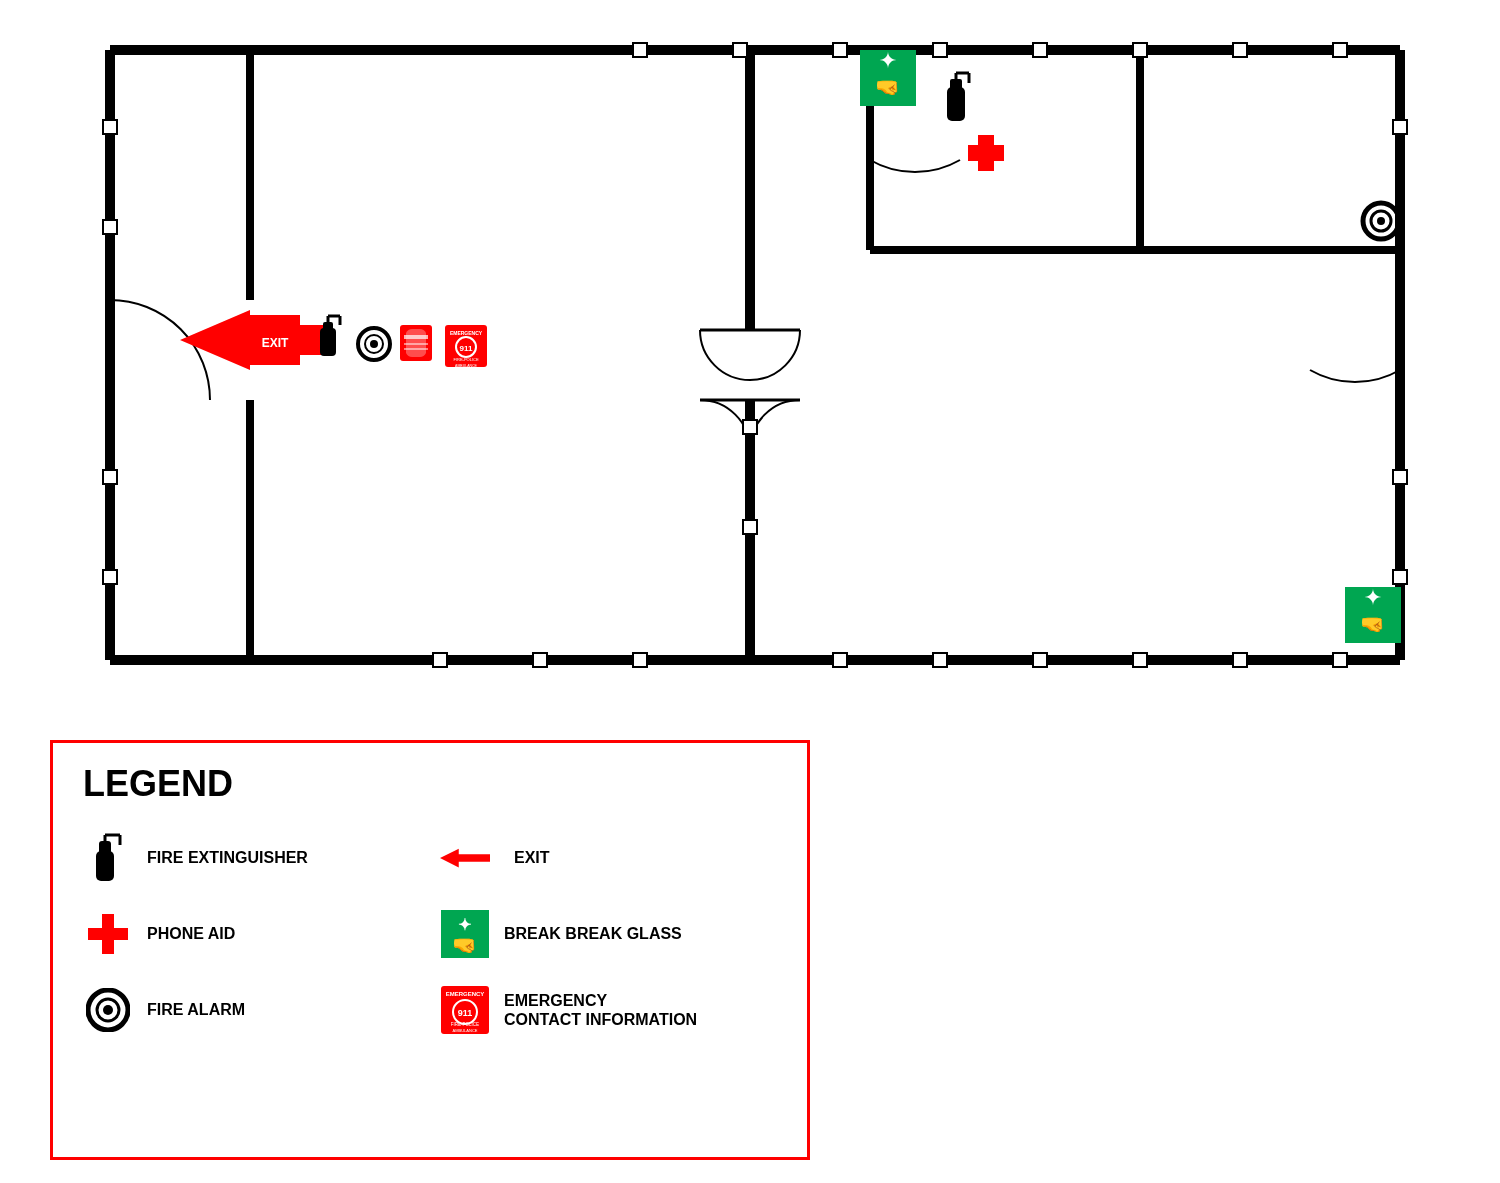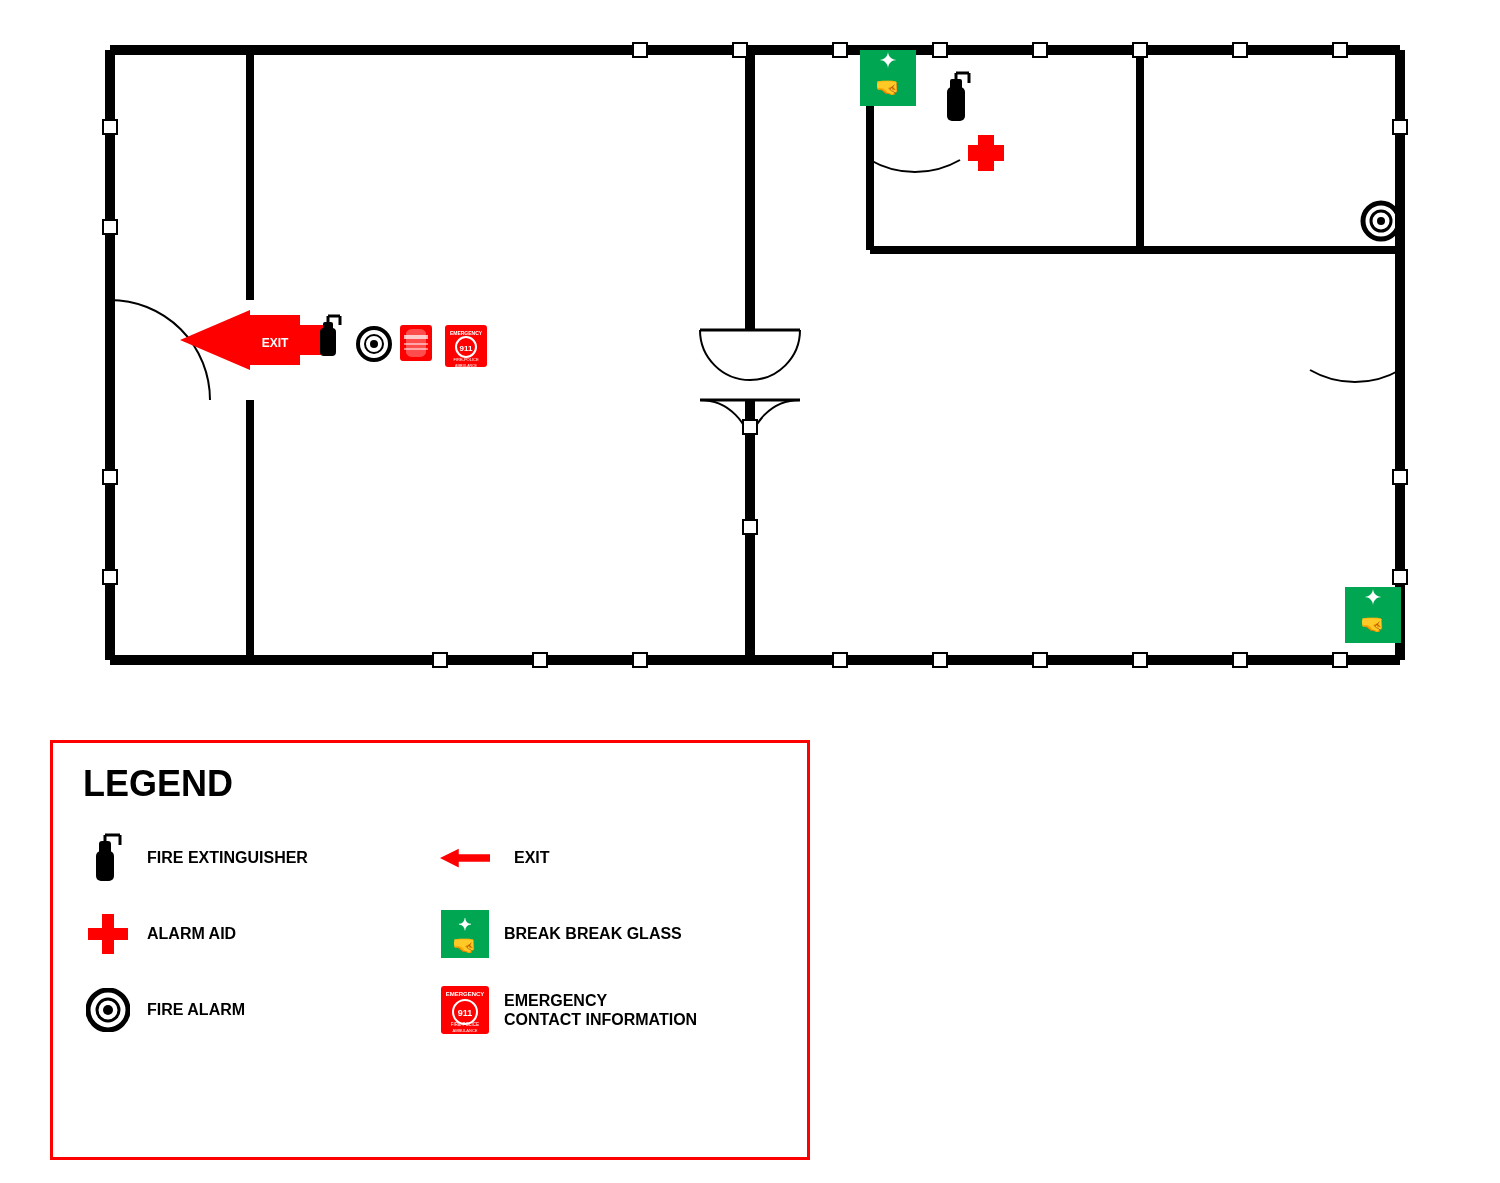--- a/index.html
+++ b/index.html
@@ -254,21 +254,21 @@
       <div class="legend-label" style="margin-left:10px;">EXIT</div>
     </div>
 
     <div class="legend-item">
       <div class="legend-icon">
         <svg width="40" height="40" viewBox="0 0 40 40">
           <rect x="14" y="0" width="12" height="40" fill="red"></rect>
           <rect x="0" y="14" width="40" height="12" fill="red"></rect>
         </svg>
       </div>
-      <div class="legend-label">ALARM AID</div>
+      <div class="legend-label">PHONE AID</div>
     </div>
 
     <div class="legend-item">
       <div class="legend-icon">
         <svg width="48" height="48" viewBox="0 0 48 48">
           <rect x="0" y="0" width="48" height="48" fill="#00a651"></rect>
           <text x="24" y="20" font-size="16" text-anchor="middle" fill="white" font-weight="bold">✦</text>
           <text x="24" y="42" font-size="20" text-anchor="middle" fill="white">🤜</text>
         </svg>
       </div>

